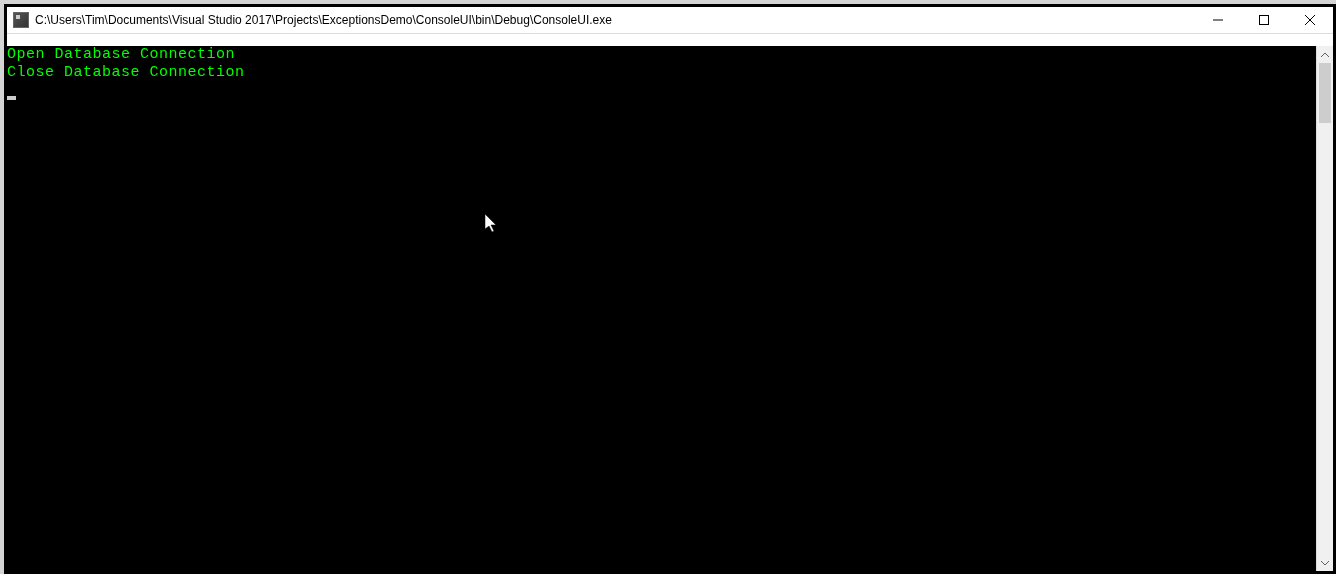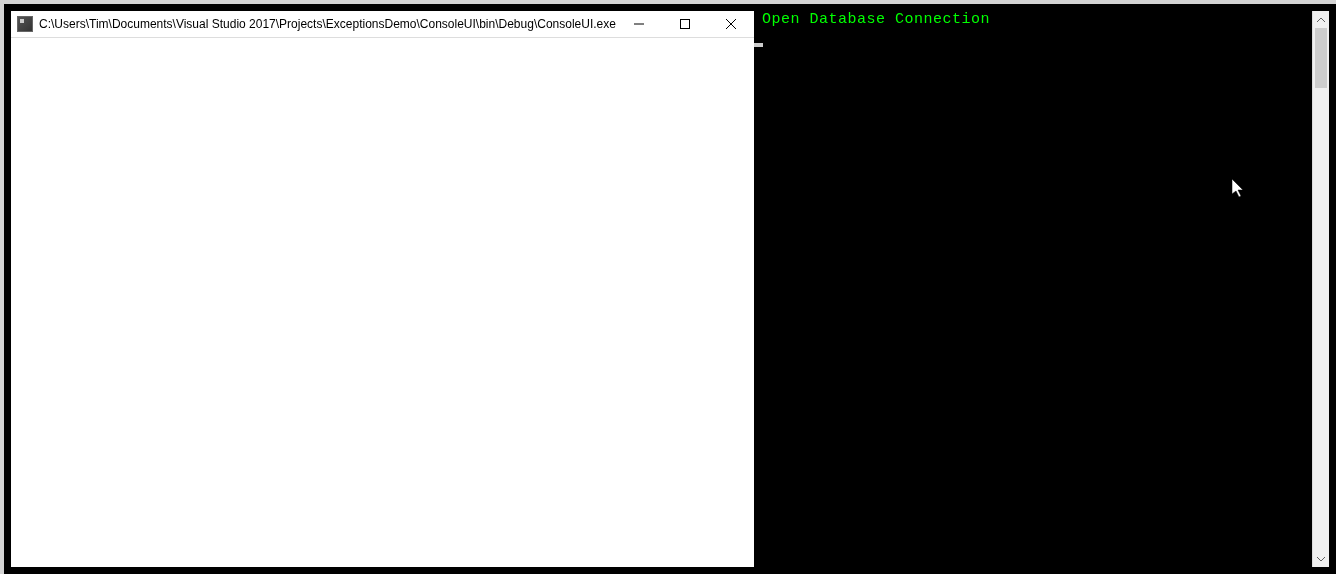--- a/index.html
+++ b/index.html
@@ -17,23 +17,24 @@
       position: relative;
     }
     
     .window {
       position: absolute;
       top: 4px;
       left: 4px;
       right: 0;
       bottom: 0;
       background: #ffffff;
-      border: 7px solid #000000;
-      display: flex;
-      flex-direction: row;
+      border: 3px solid #000000;
+      display: flex;
+      flex-direction: column;
+      gap: 12px;
     }
     
     .titlebar {
       height: 27px;
       background: #ffffff;
       display: flex;
       align-items: center;
       padding: 0 0 0 6px;
       border-bottom: 1px solid #ddd;
     }
@@ -104,21 +105,20 @@
       color: #00ff00;
       padding: 0;
       overflow: hidden;
       position: relative;
       letter-spacing: 0.5px;
     }
     
     .console-line {
       white-space: pre;
       color: #00ff00;
-      margin-left: 8px;
     }
     
     .cursor-block {
       display: inline-block;
       width: 9px;
       height: 4px;
       background: #cccccc;
       margin-top: 14px;
       vertical-align: top;
     }
@@ -194,20 +194,21 @@
           <line x1="0" y1="0" x2="10" y2="10" stroke="#000" stroke-width="1"></line>
           <line x1="10" y1="0" x2="0" y2="10" stroke="#000" stroke-width="1"></line>
         </svg>
       </button>
     </div>
   </div>
 
   <div class="console-wrapper">
     <div class="console-area">
       <div class="console-line">Open Database Connection</div>
+      <div class="console-line">Close Database Connection</div>
       <div>
         <span class="cursor-block"></span>
       </div>
 
       <svg class="mouse-pointer" viewBox="0 0 14 20">
         <path d="M0,0 L0,15 L4,12 L7,18 L9,17 L6,11 L11,11 Z" fill="#ffffff" stroke="#000000" stroke-width="0.5"></path>
       </svg>
     </div>
 
     <div class="scrollbar-v">

